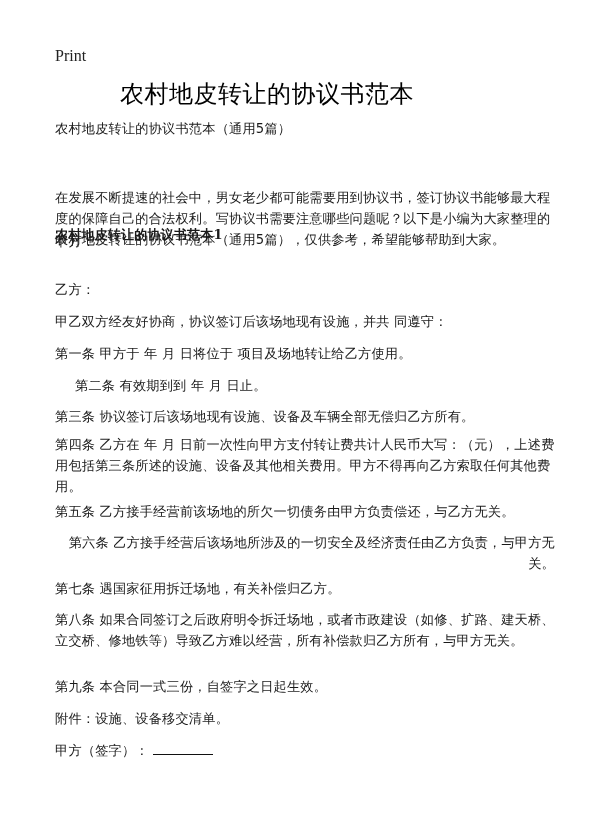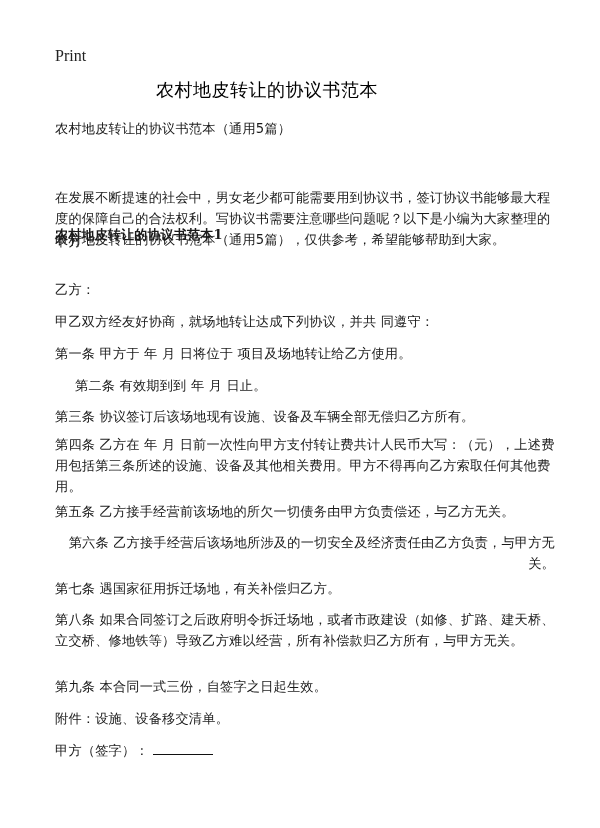--- a/index.html
+++ b/index.html
@@ -24,21 +24,21 @@
       color: #222;
       text-decoration: none;
       cursor: pointer;
     }
     .title {
       position: absolute;
       left: 0;
       top: 78px;
       width: 534px;
       text-align: center;
-      font-size: 18px;
+      font-size: 24px;
       font-weight: normal;
       color: #000;
       letter-spacing: 0.5px;
       margin: 0;
     }
     .p {
       position: absolute;
       left: 55px;
       width: 500px;
       font-size: 13.2px;
@@ -71,21 +71,21 @@
 <p class="p" style="top:118px;">农村地皮转让的协议书范本（通用5篇）</p>
 
 <p class="p" style="top:151px;margin-top:36px;">在发展不断提速的社会中，男女老少都可能需要用到协议书，签订协议书能够最大程度的保障自己的合法权利。写协议书需要注意哪些问题呢？以下是小编为大家整理的农村地皮转让的协议书范本（通用5篇），仅供参考，希望能够帮助到大家。</p>
 
 <p class="p h2" style="top:216px;margin-top:8px;">农村地皮转让的协议书范本1</p>
 
 <p class="p" style="top:231px;">甲方：</p>
 
 <p class="p" style="top:279px;">乙方：</p>
 
-<p class="p" style="top:311px;">甲乙双方经友好协商，就场地转让达成下列协议，并共 同遵守：</p>
+<p class="p" style="top:311px;">甲乙双方经友好协商，协议签订后该场地现有设施，并共 同遵守：</p>
 
 <p class="p" style="top:343px;">第一条 甲方于 年 月 日将位于 项目及场地转让给乙方使用。</p>
 
 <p class="p" style="top:375px;margin-left:20px;">第二条 有效期到到 年 月 日止。</p>
 
 <p class="p" style="top:406px;">第三条 协议签订后该场地现有设施、设备及车辆全部无偿归乙方所有。</p>
 
 <p class="p" style="top:434px;">第四条 乙方在 年 月 日前一次性向甲方支付转让费共计人民币大写：（元），上述费用包括第三条所述的设施、设备及其他相关费用。甲方不得再向乙方索取任何其他费用。</p>
 
 <p class="p" style="top:501px;">第五条 乙方接手经营前该场地的所欠一切债务由甲方负责偿还，与乙方无关。</p>

